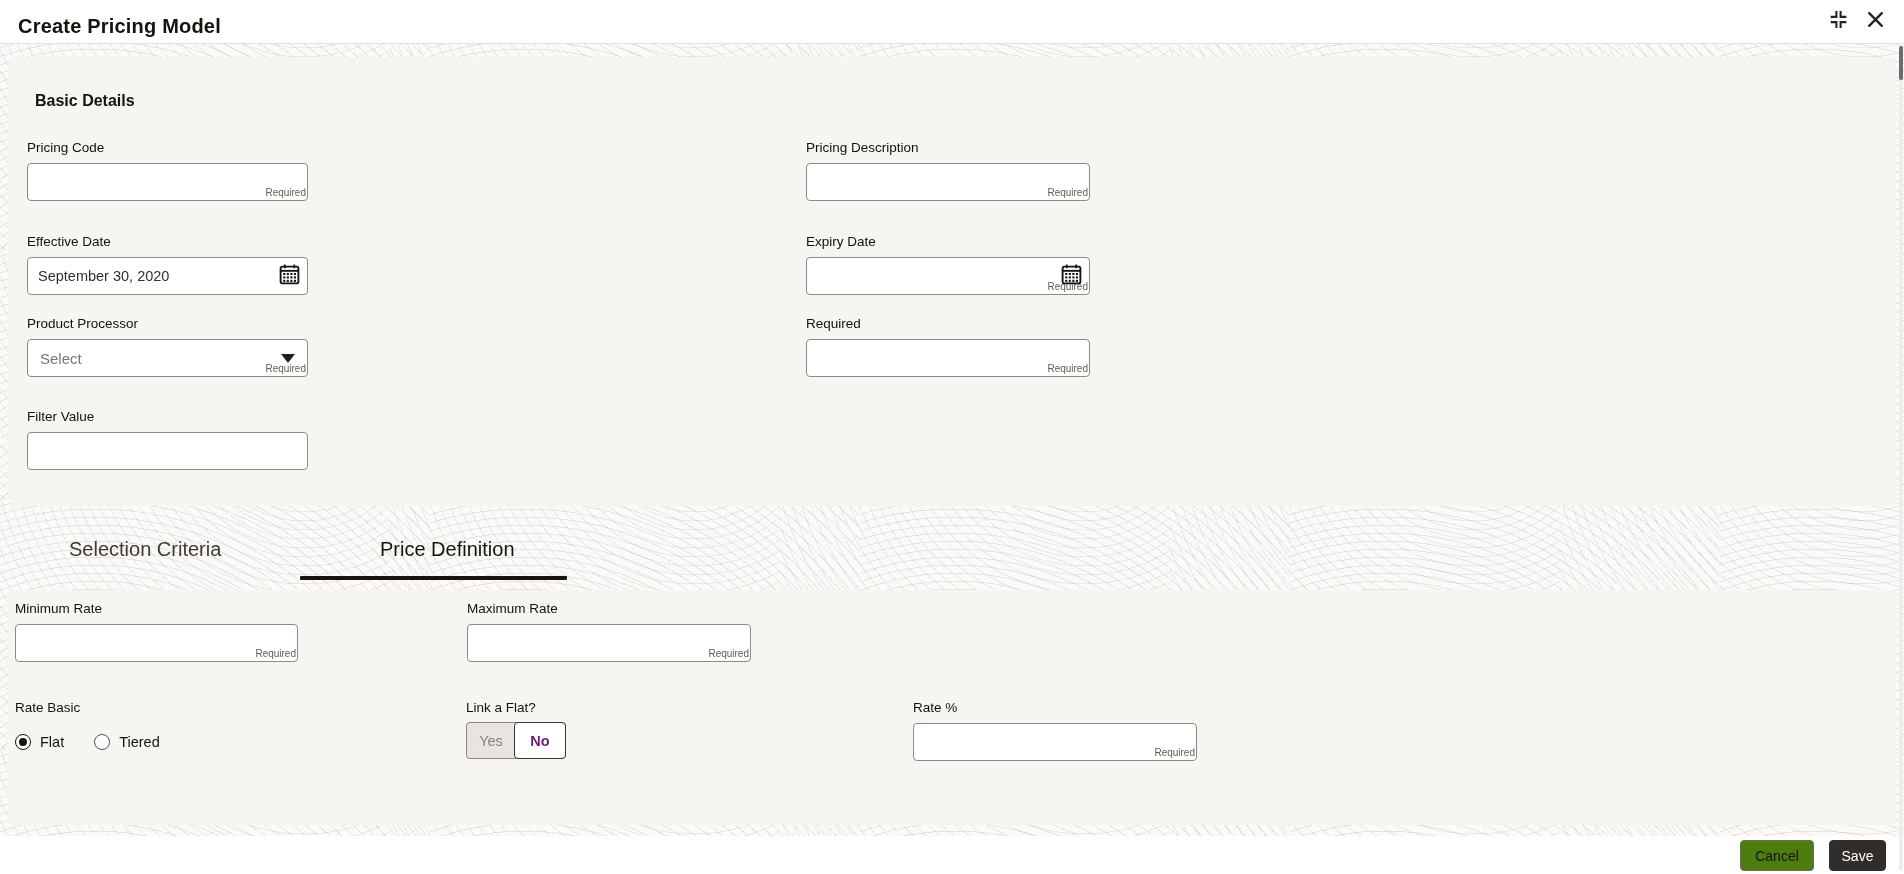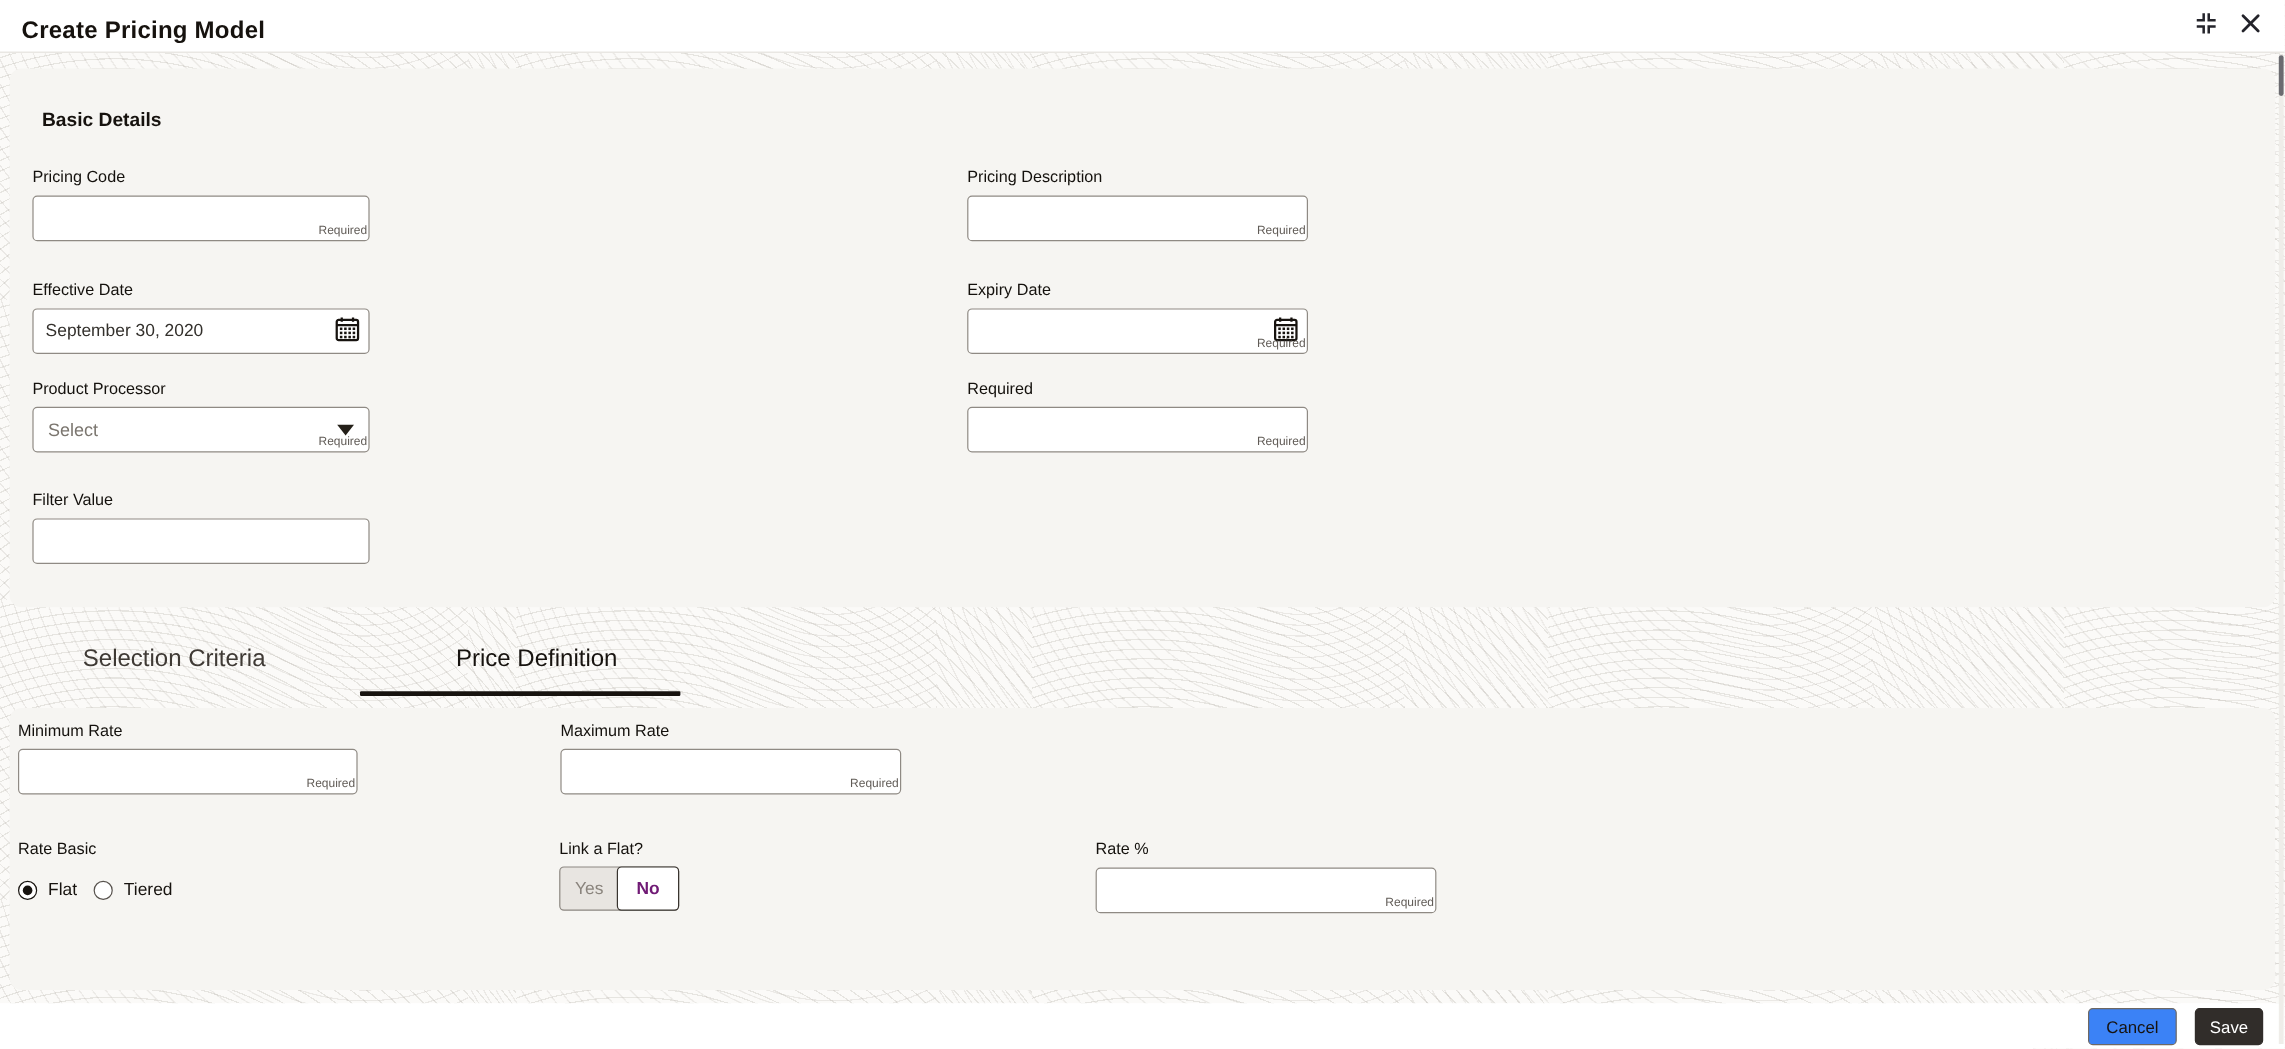--- a/index.html
+++ b/index.html
@@ -81,21 +81,21 @@
     position:absolute; top:538px; font-size:20px; color:#3f3a35;
     background:none; border:none; cursor:pointer; padding:0;
     font-family:"Liberation Sans", sans-serif; white-space:nowrap;
   }
   .tab.active { color:#17130f; }
   .tab-underline {
     position:absolute; left:300px; top:576px; width:267px; height:4px;
     background:#17130f; border-radius:1px;
   }
   
-  .radio-row { position:absolute; top:23px; left:0; height:38px; display:flex; align-items:center; gap:14px; }
+  .radio-row { position:absolute; top:23px; left:0; height:38px; display:flex; align-items:center; gap:30px; }
   .radio-opt { display:flex; align-items:center; gap:9px; cursor:pointer; }
   .rcircle {
     width:16px; height:16px; border-radius:50%;
     border:1.5px solid #57524d; background:#fff;
     display:flex; align-items:center; justify-content:center;
   }
   .rcircle.sel-on { border-color:#17130f; }
   .rdot { width:8px; height:8px; border-radius:50%; background:#17130f; }
   .rlabel { font-size:14.5px; color:#17130f; }
   
@@ -117,21 +117,21 @@
   
   .footer {
     position:absolute; left:0; top:836px; width:1904px; height:38px;
     background:#ffffff; z-index:4;
   }
   .btn {
     position:absolute; top:4px; height:31px; border-radius:4px;
     font-family:"Liberation Sans", sans-serif; font-size:14px; cursor:pointer;
   }
   .btn-cancel {
-    left:1740px; width:74px; background:#3b82f6; border:1px solid #6e6863; color:#17130f;
+    left:1740px; width:74px; background:#4d7c0f; border:1px solid #6e6863; color:#17130f;
   }
   .btn-save {
     left:1829px; width:57px; background:#312d2a; border:1px solid #312d2a;
     color:#fff; font-weight:400;
   }
   
   .scroll-track { position:absolute; right:1px; top:46px; width:4px; height:824px; background:#efede9; z-index:6; }
   .scroll-thumb { position:absolute; right:1px; top:46px; width:4px; height:34px; background:#6b6b70; border-radius:2px; z-index:7; }
 </style>
 </head>

